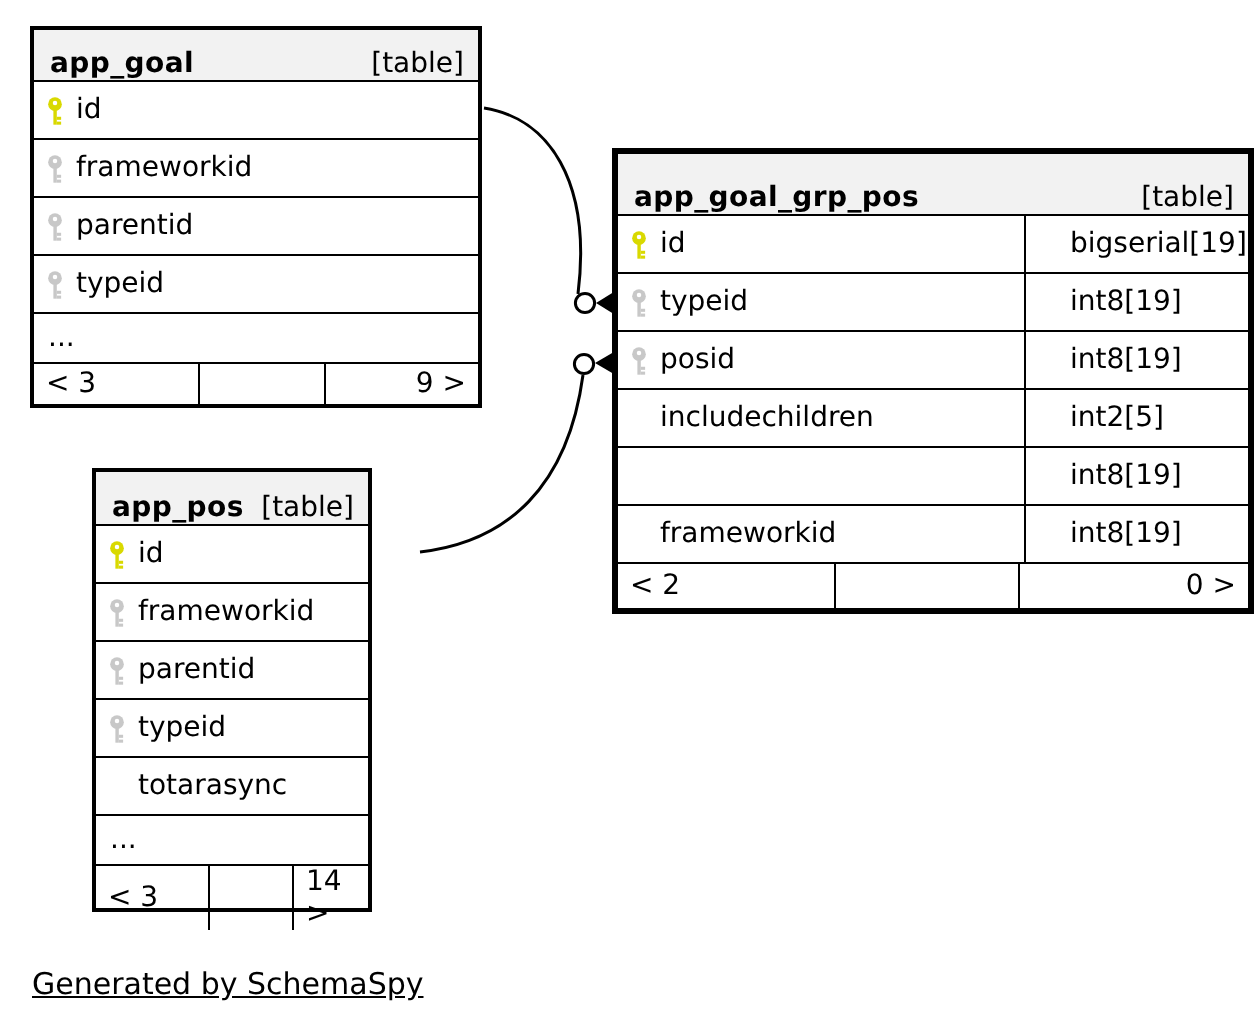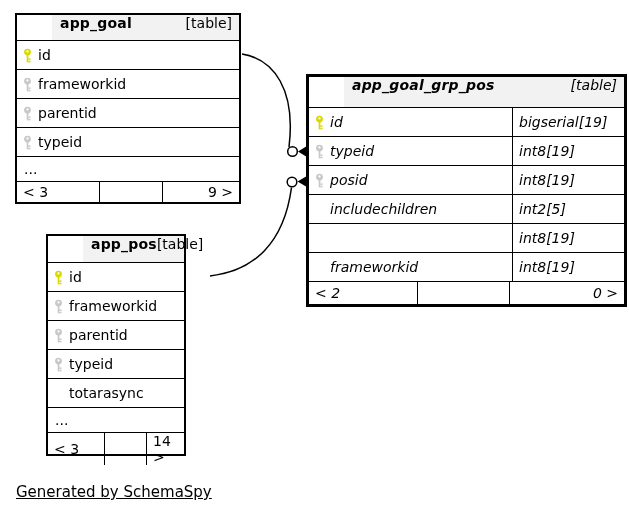--- a/index.html
+++ b/index.html
@@ -5,36 +5,36 @@
   html,body{margin:0;padding:0;}
   body{
     width:629px;height:512px;position:relative;background:#ffffff;
     font-family:"DejaVu Sans", sans-serif;color:#000;overflow:hidden;
   }
   .wires{position:absolute;left:0;top:0;pointer-events:none;}
   .tbl{
     position:absolute;background:#fff;border:2px solid #000;
     box-sizing:border-box;display:flex;flex-direction:column;
   }
-  .tbl.focus{border-width:3px;font-style:italic;}
+  .tbl.focus{border-width:3px;}
   .thead{
-    background:#f2f2f2;display:flex;justify-content:space-between;align-items:flex-start;
-    padding:0 7px 0 8px;font-size:14px;box-sizing:border-box;flex:0 0 auto;margin-left:35px;
+    background:#f2f2f2;display:flex;justify-content:space-between;align-items:flex-end;
+    padding:0 7px 0 8px;font-size:14px;box-sizing:border-box;flex:0 0 auto;
   }
   .tname{font-weight:bold;letter-spacing:.2px;}
   .ttag{font-weight:normal;}
   .sec{border-top:1.5px solid #000;box-sizing:border-box;}
   .row{display:flex;align-items:center;padding-left:6px;flex:0 0 auto;}
   .keyslot{width:9px;height:15px;flex:0 0 auto;margin-right:6px;display:flex;align-items:center;}
   .keyslot svg{display:block;}
   .cname{font-size:14px;white-space:nowrap;}
   .namecell{display:flex;align-items:center;align-self:stretch;}
   .typecell{
     border-left:1.5px solid #000;align-self:stretch;display:flex;align-items:center;
-    padding-left:6px;font-size:14px;flex:1;box-sizing:border-box;
+    padding-left:22px;font-size:14px;flex:1;box-sizing:border-box;
   }
   .ellipsisrow{display:flex;align-items:center;padding-left:7px;font-size:14px;flex:0 0 auto;}
   .foot{display:flex;flex:1;font-size:14px;}
   .fc{display:flex;align-items:center;padding:0 6px;box-sizing:border-box;}
   .fc-mid,.fc-left{border-right:1.5px solid #000;}
   .fc-right{flex:1;justify-content:flex-end;}
   
   #t-app-goal{left:15px;top:13px;width:226px;height:191px;}
   #t-app-goal .thead{height:25px;}
   #t-app-goal .row{height:29px;}

